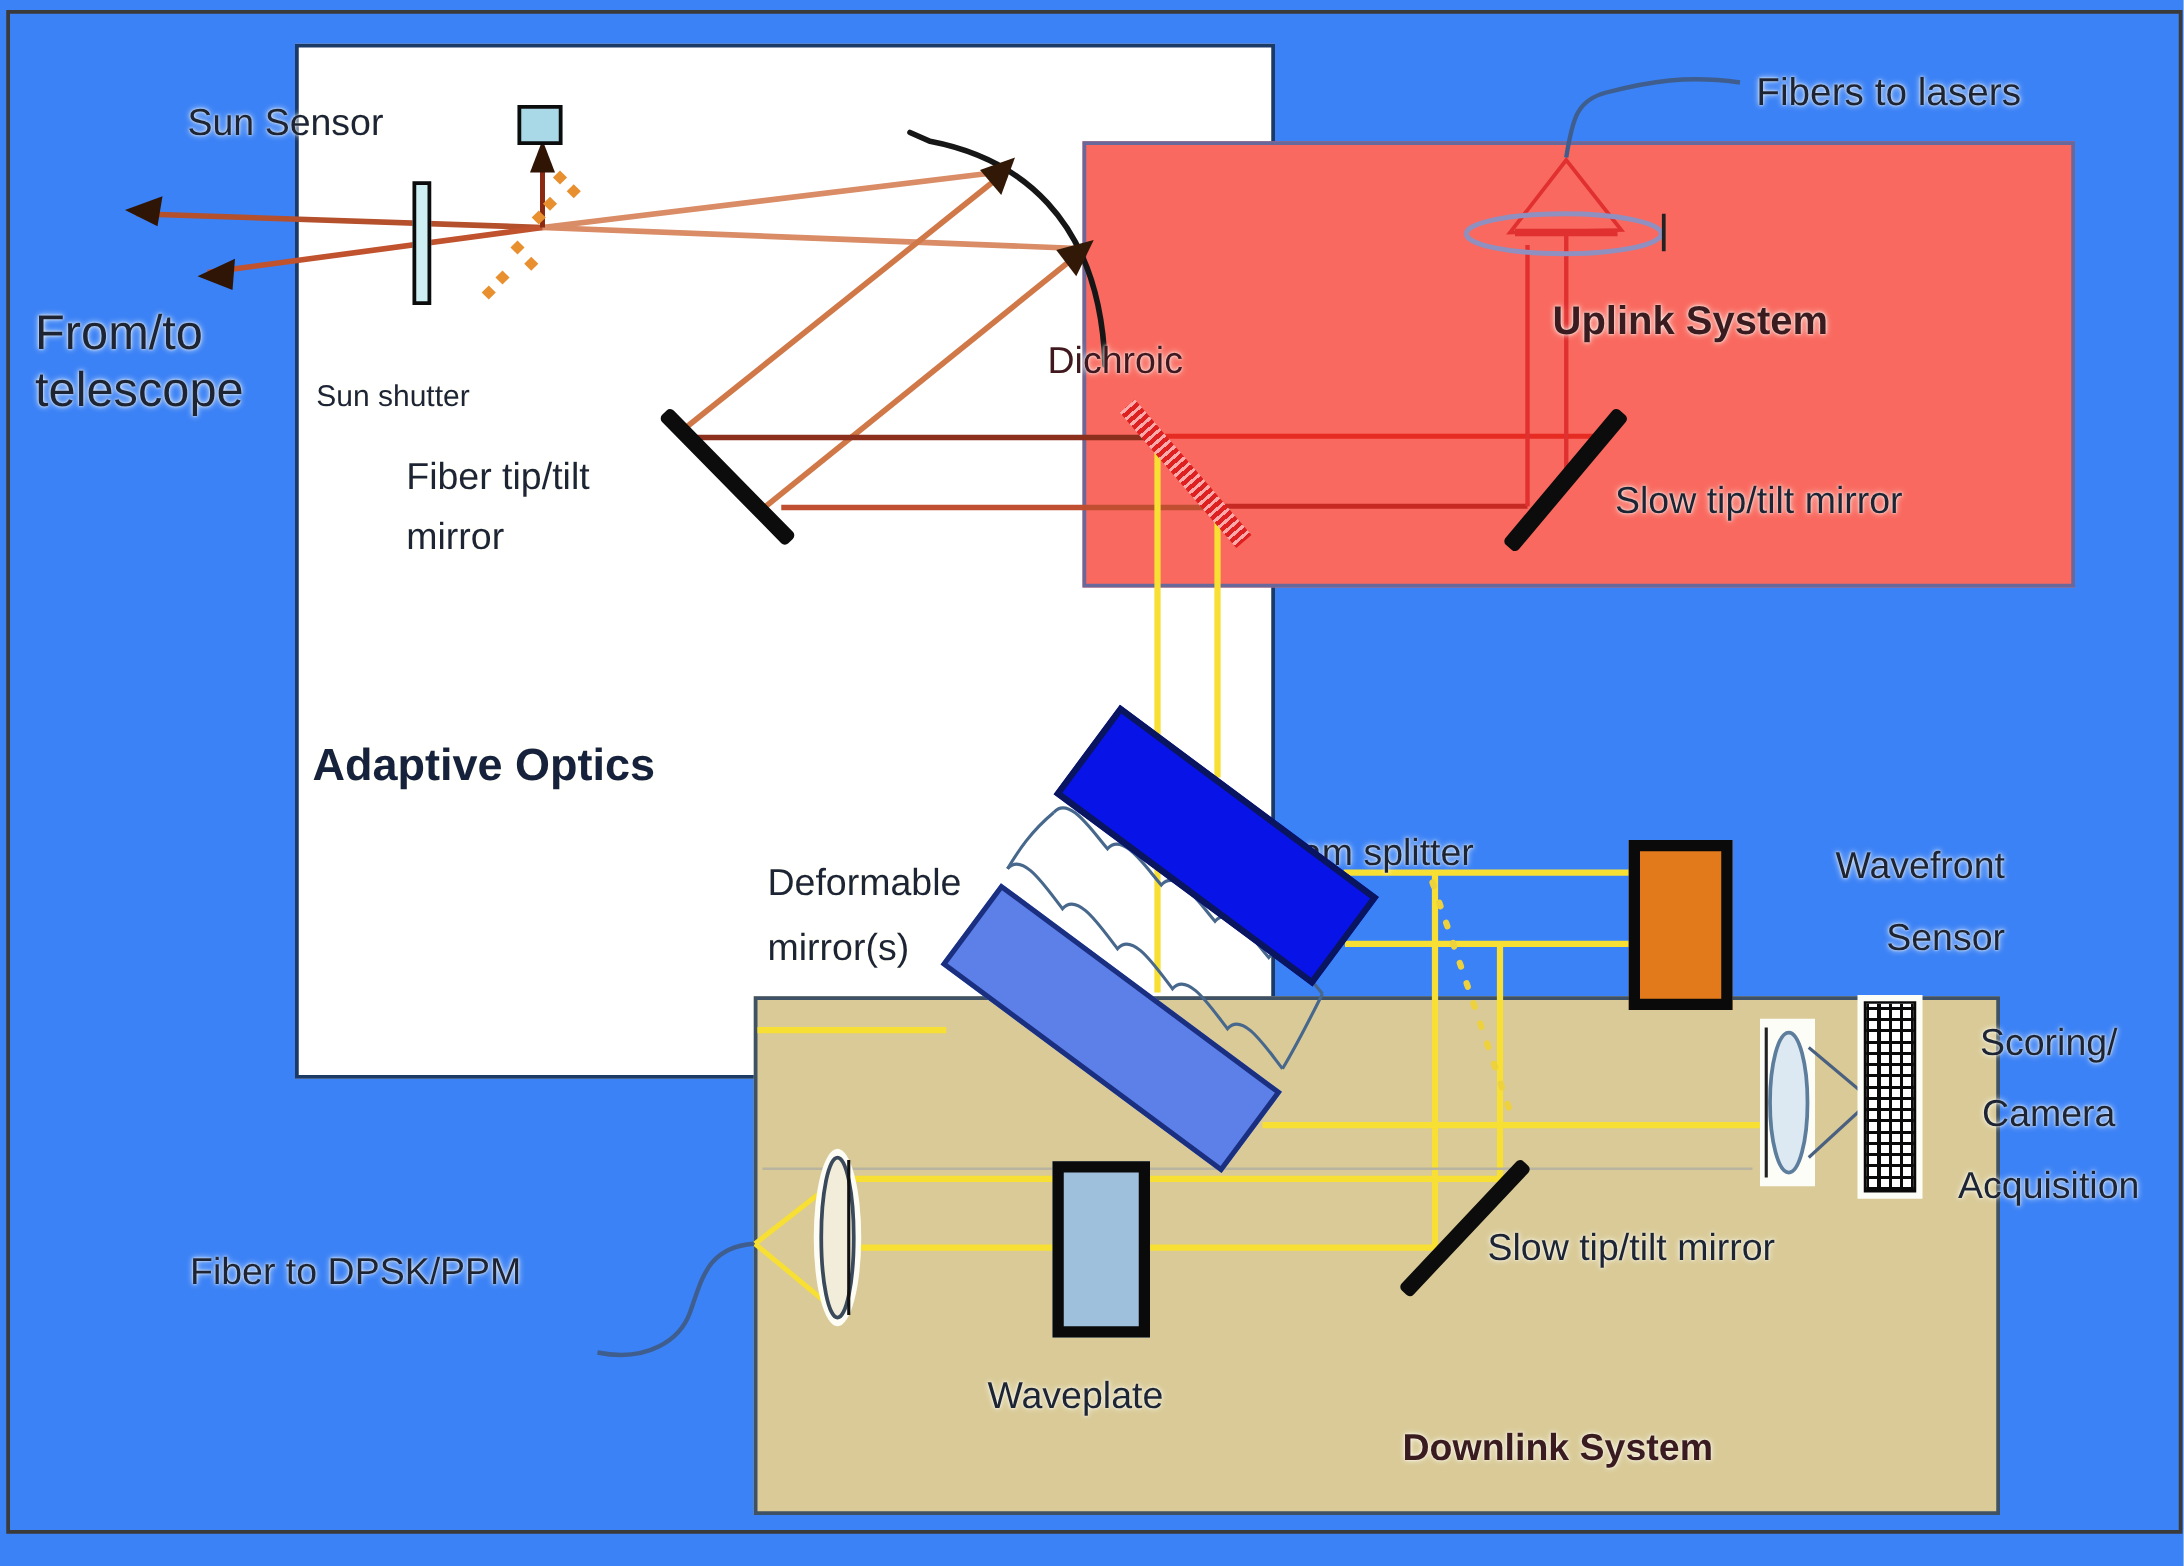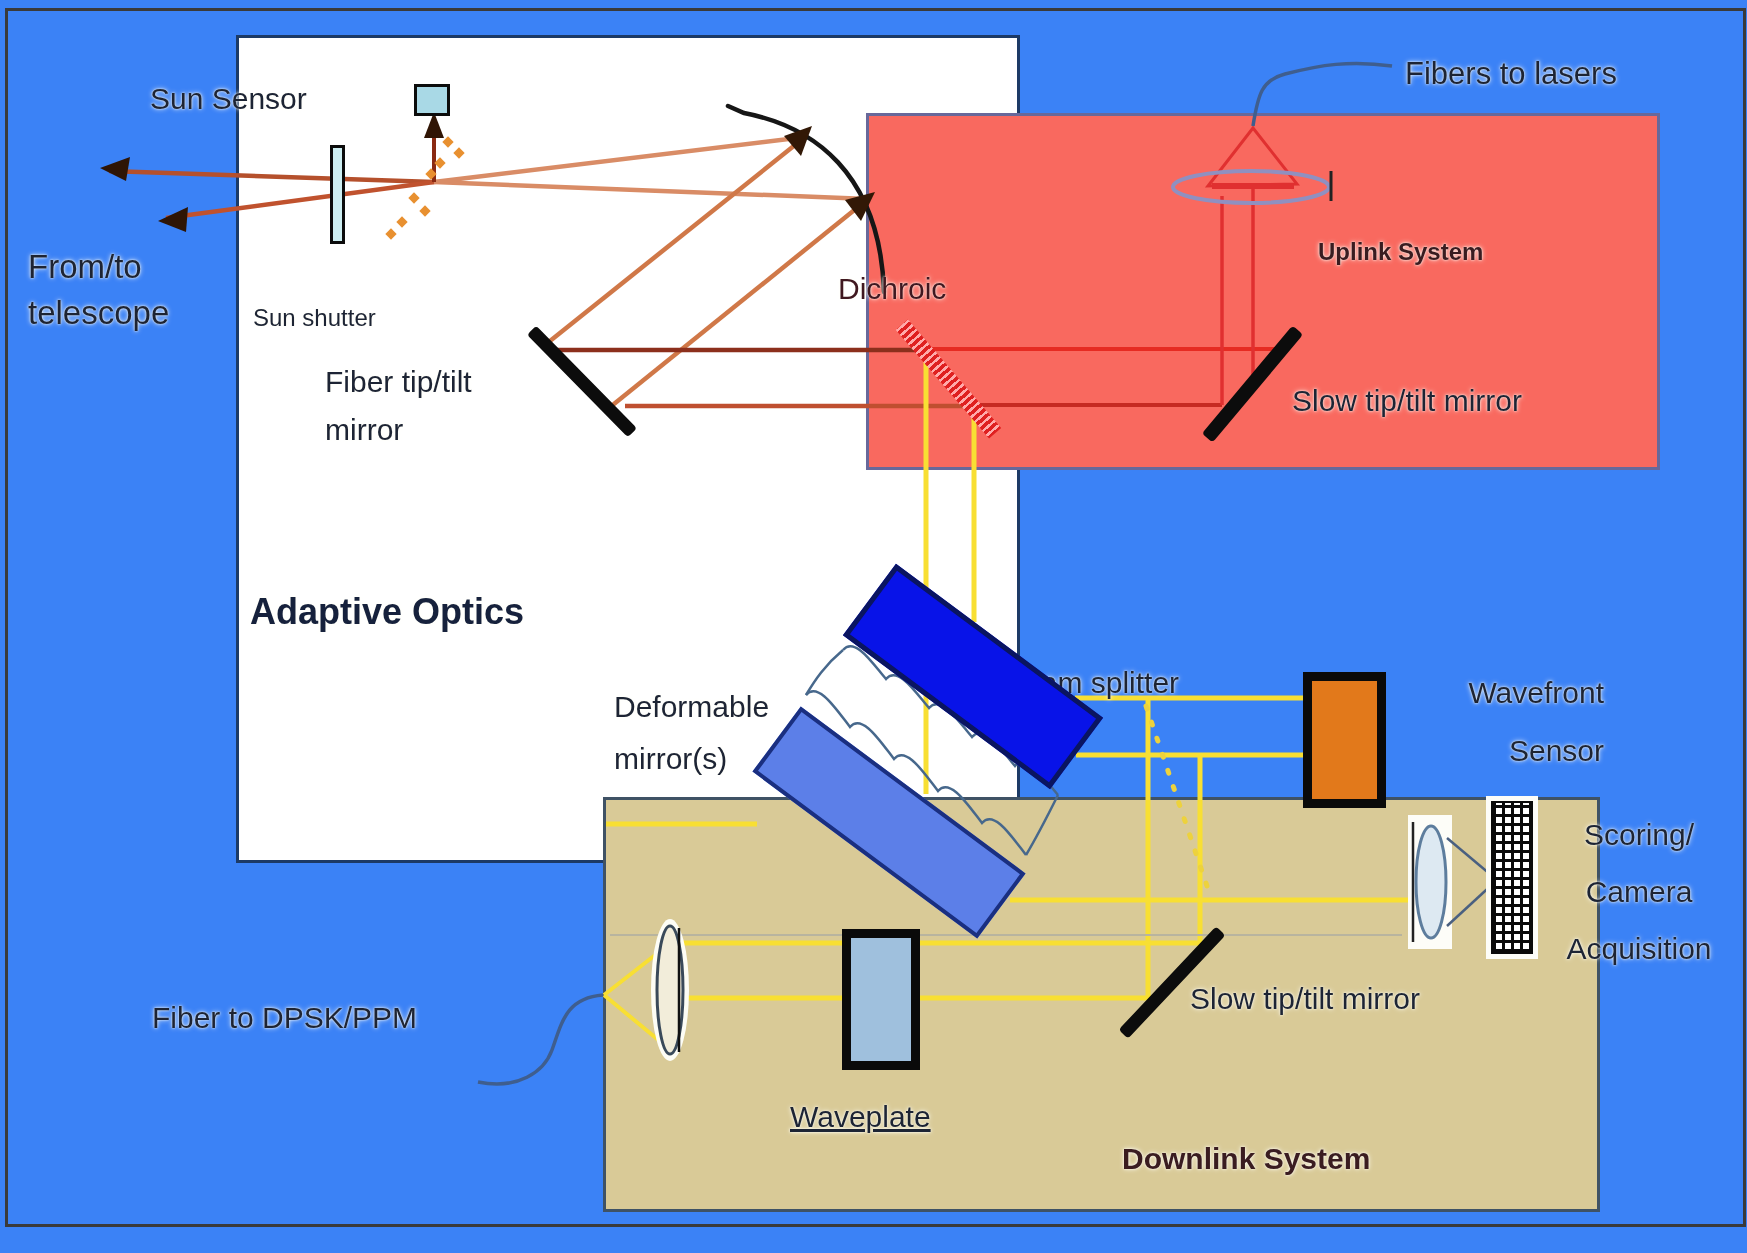--- a/index.html
+++ b/index.html
@@ -24,32 +24,32 @@
   .cam-back{background:#fdfdf8;}
   .cam-grid{background-color:#ffffff;border:2px solid #0a0a0a;
     background-image:repeating-linear-gradient(0deg,#0a0a0a 0 2.5px,transparent 2.5px 9px),
                      repeating-linear-gradient(90deg,#0a0a0a 0 2.5px,transparent 2.5px 9px);}
   .lbl{position:absolute;color:#1d2434;white-space:nowrap;
        text-shadow:0 0 5px rgba(255,255,248,.9),0 0 2px rgba(255,255,248,.95);}
   .fs30{font-size:30px;} .fs31{font-size:31px;margin-left:11px;} .fs24{font-size:24px;}
   .title{font-weight:bold;color:#3a1c20;}
   .l-sun-sensor{left:150px;top:82px;}
   .l-sun-shutter{left:253px;top:256px;margin-top:48px;}
-  .l-fromto{left:28px;top:244px;line-height:46px;font-size:33px;}
+  .l-fromto{left:28px;top:244px;line-height:46px;font-size:39px;}
   .l-fast{left:325px;top:358px;line-height:48px;}
   .l-ao-title{left:250px;top:591px;font-size:36px;color:#16213c;}
   .l-dichroic{left:838px;top:272px;color:#401820;}
   .l-fibers{left:1394px;top:56px;}
-  .l-uplink-title{left:1318px;top:238px;font-size:24px;text-align:center;}
+  .l-uplink-title{left:1242px;top:238px;font-size:32px;text-align:center;}
   .l-uplink-slow{left:1292px;top:384px;}
   .l-deform{left:614px;top:681px;line-height:52px;}
   .l-bs{left:1004px;top:666px;}
   .l-wavefront{left:1402px;top:664px;width:202px;text-align:right;line-height:58px;}
   .l-scoring{left:1536px;top:806px;width:206px;text-align:center;line-height:57px;}
-  .l-waveplate{left:790px;top:1100px;text-decoration:underline;}
+  .l-waveplate{left:790px;top:1100px;}
   .l-downlink-slow{left:1190px;top:982px;}
   .l-downlink-title{left:1122px;top:1142px;font-size:30px;}
   .l-fiberdpsk{left:152px;top:993px;line-height:50px;}
 </style>
 </head>
 <body>
 
 <div class="stage">
 
   <div class="frame"></div>

